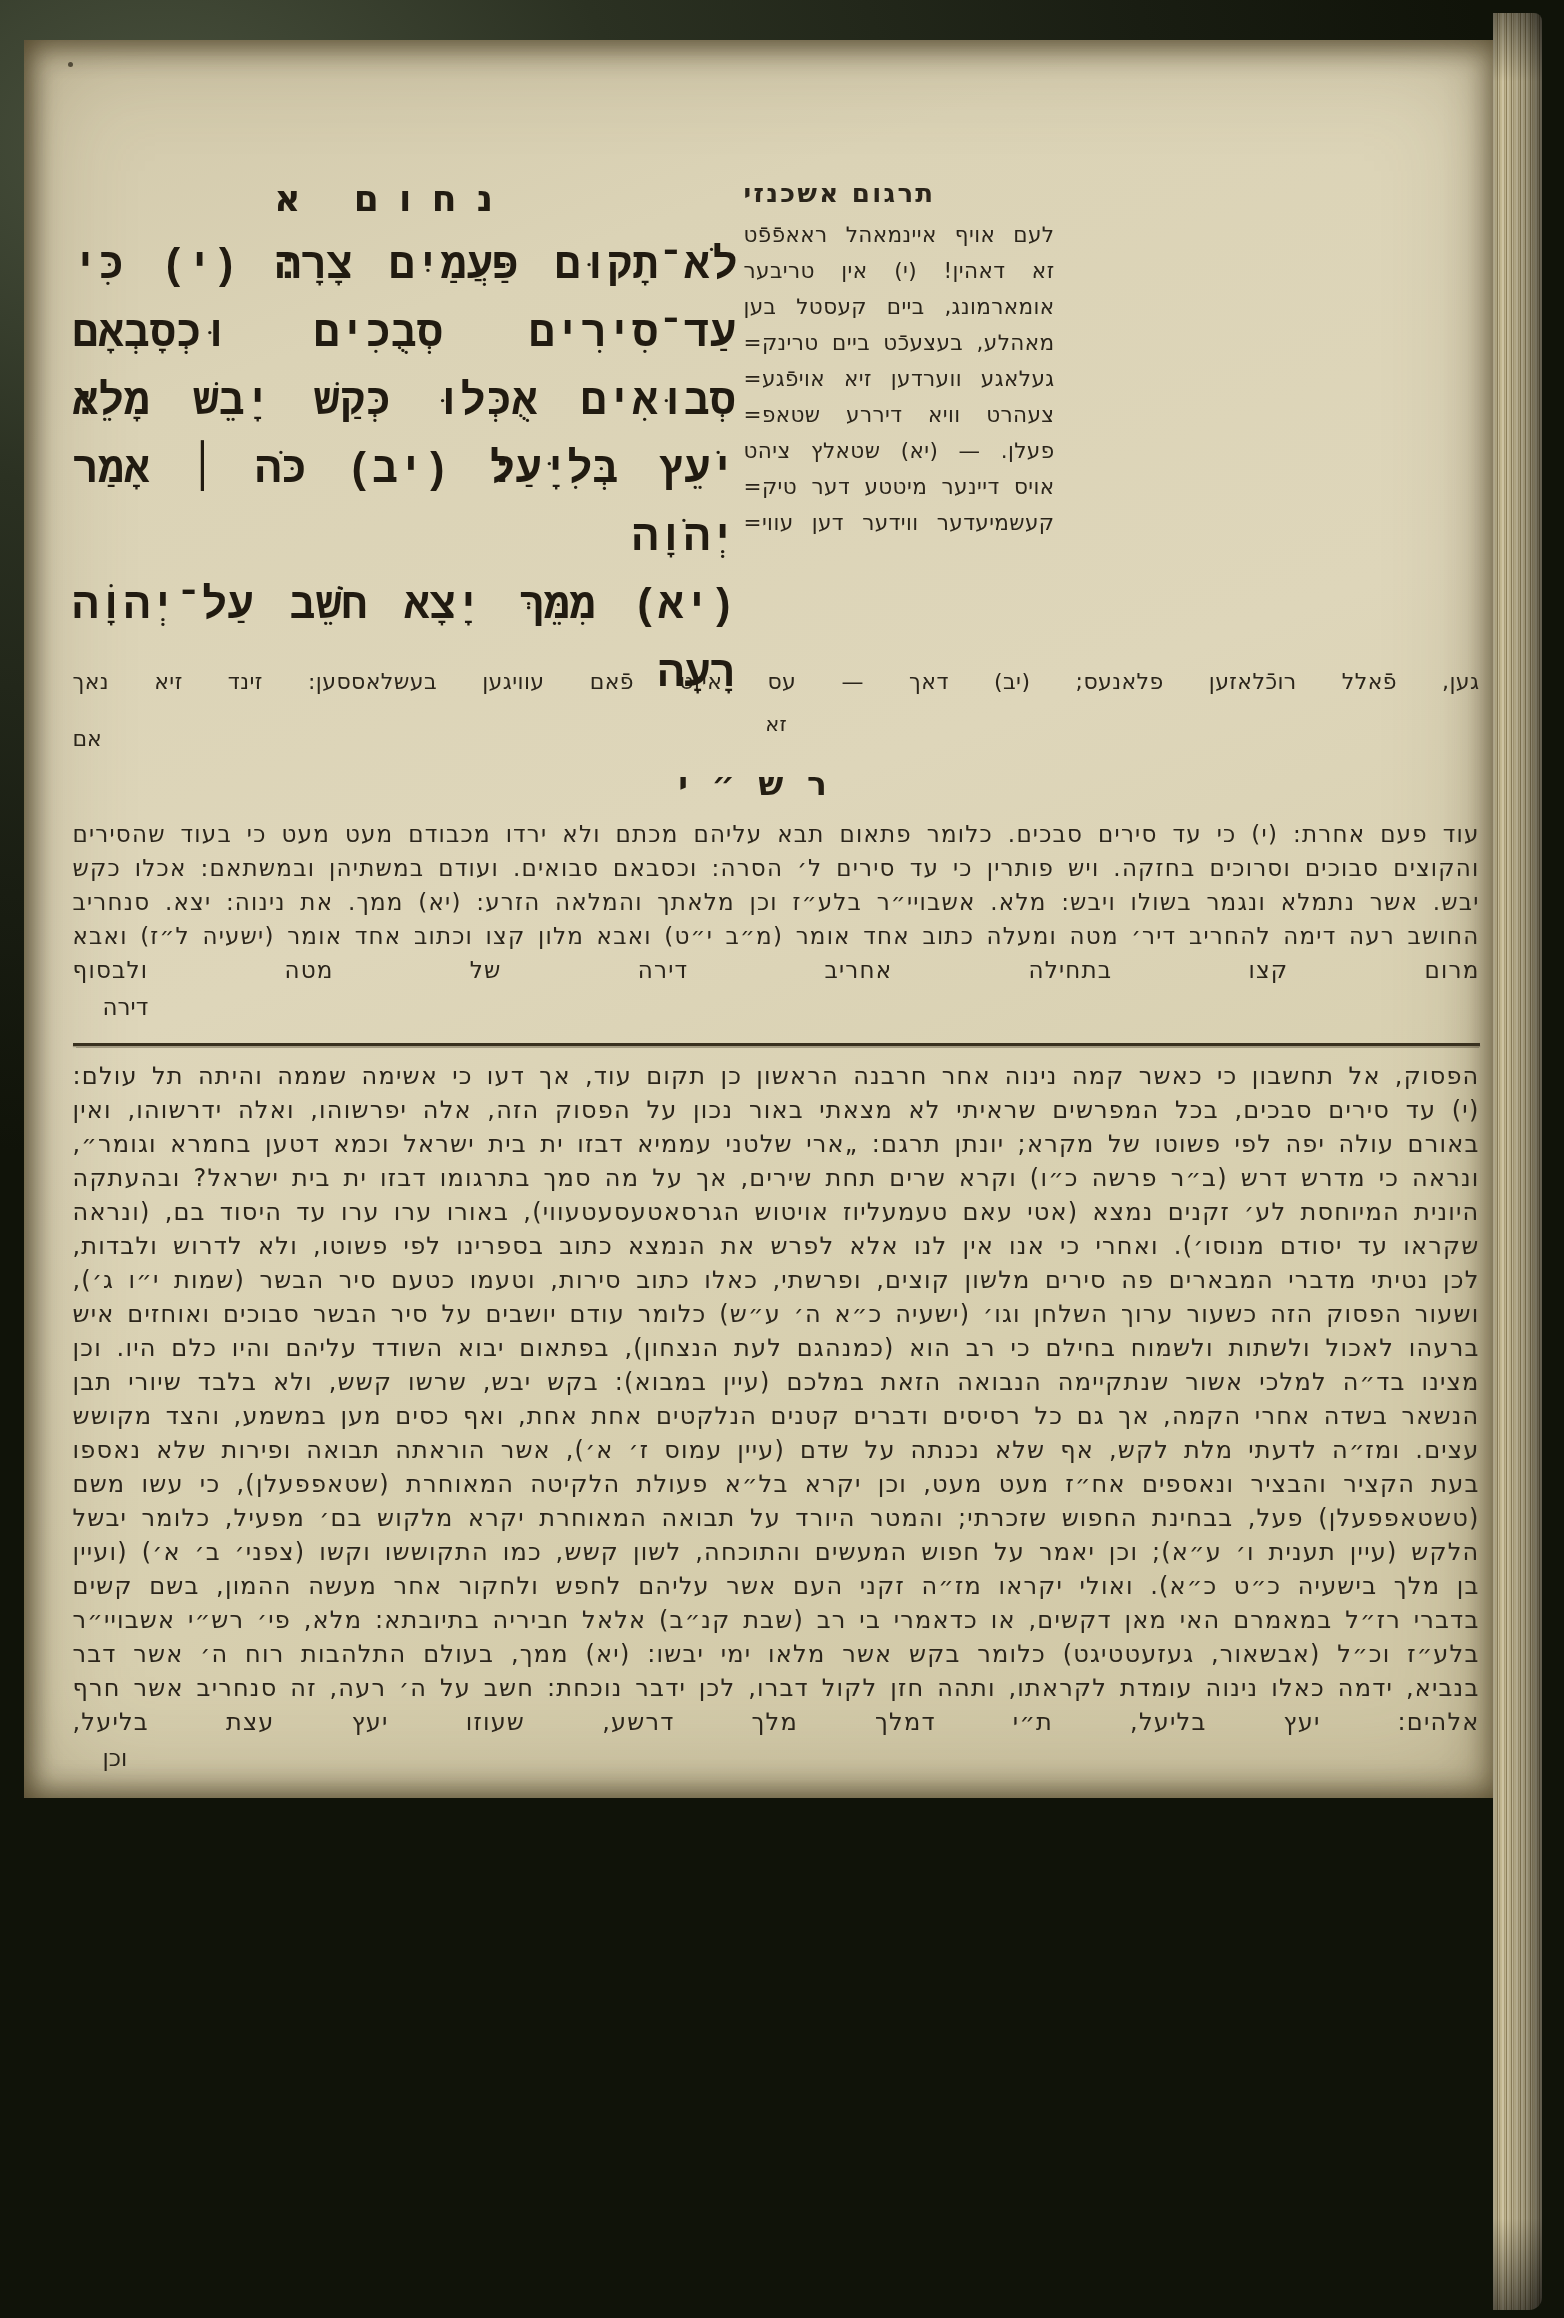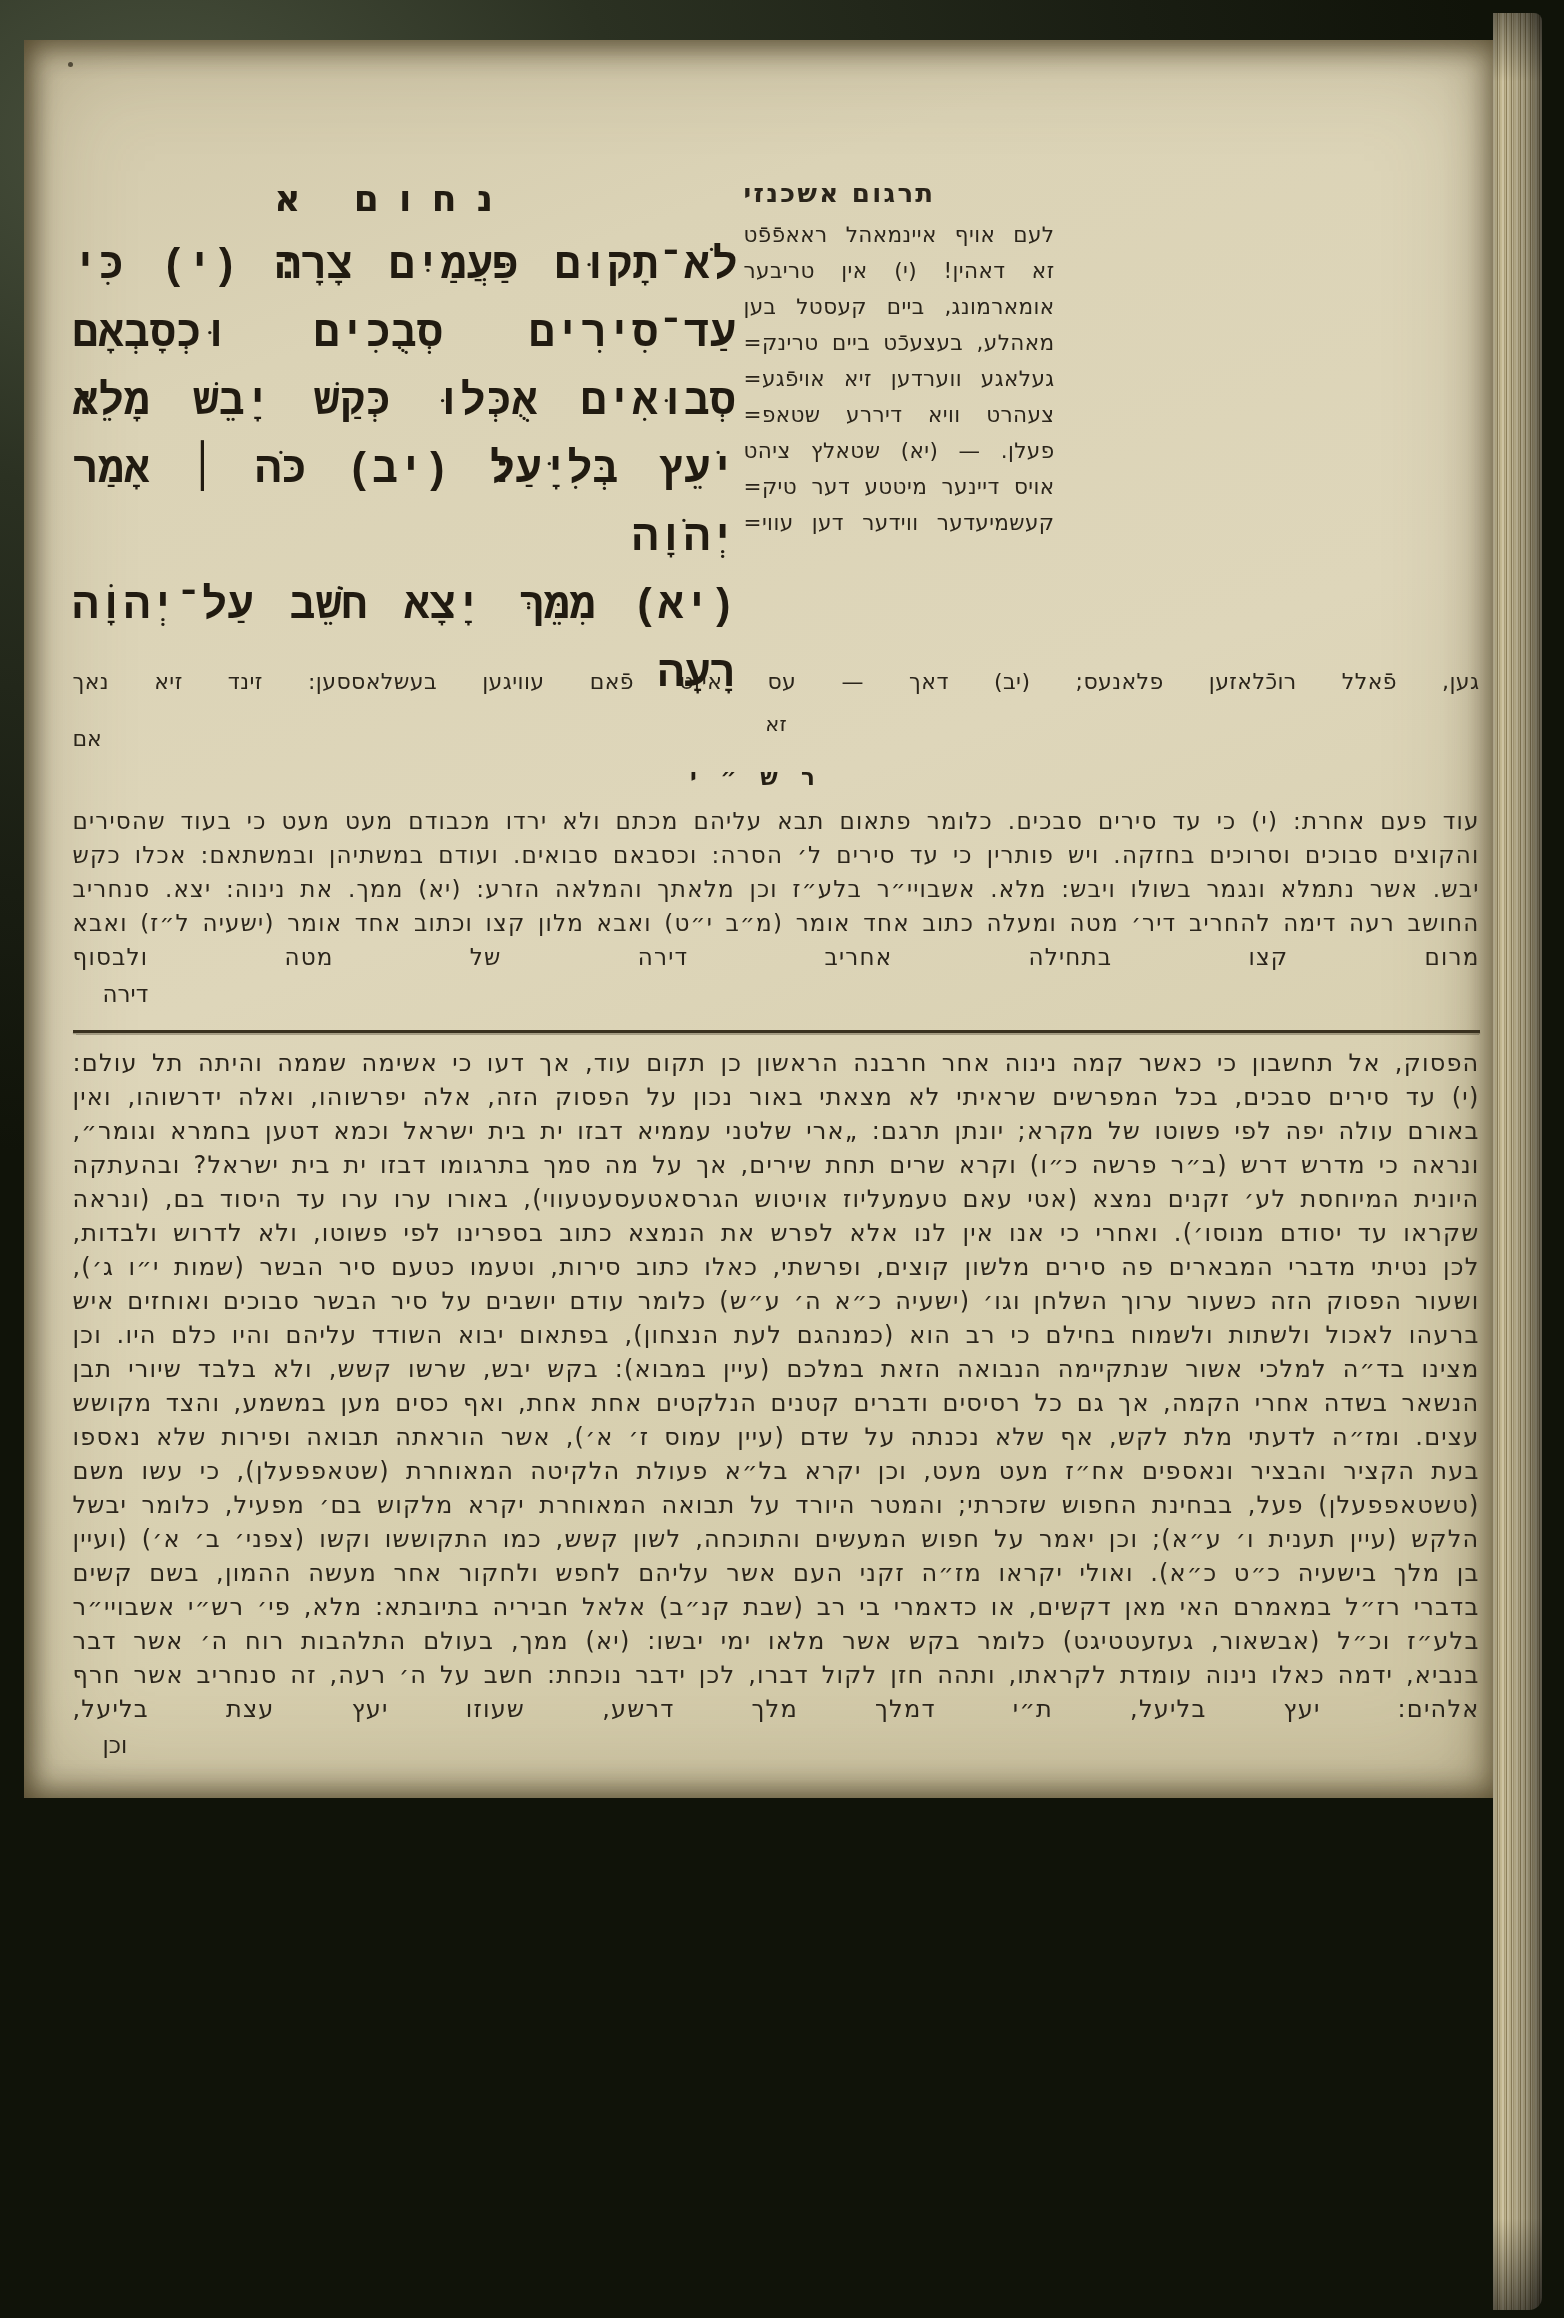--- a/index.html
+++ b/index.html
@@ -49,21 +49,21 @@
     white-space:nowrap0;
   }
   .catch-small { font-size:22px; text-align:left; margin-top:17px; color:#2b251b; }
 
   .targum-header { text-align:left; font-size:26px; font-weight:bold; letter-spacing:2.3px; margin-bottom:9.4px; }
   .targum-line { font-size:21.5px; line-height:36px; text-align:justify; text-align-last:justify; letter-spacing:0.4px; }
 
   .targum-overflow { margin-top:19px; font-size:22px; line-height:31px; text-align:justify; text-align-last:justify; letter-spacing:0.4px; }
   .catch-za { font-size:21px; text-align:center; margin-top:15.6px; }
 
-  .section-header { text-align:center; font-size:23px; font-weight:bold; letter-spacing:23.5px; padding-right:23.5px; color:#241e13; }
+  .section-header { text-align:center; font-size:33px; font-weight:bold; letter-spacing:23.5px; padding-right:23.5px; color:#241e13; }
   .rashi-header { margin-top:28px; }
   .rashi-text {
     margin-top:14px; font-size:23px; line-height:34px;
     text-align:justify; text-align-last:justify; letter-spacing:1.2px; word-spacing:3.9px;
   }
   .catch-indent { font-size:23px; text-align:left; padding-left:30px; margin-top:6.3px; }
 
   .rule { margin-top:23.5px; border:none; border-top:3.1px solid #39311f; box-shadow:0 1.6px 0.8px rgba(57,49,31,.35); }
 
   .biur-header { margin-top:15.6px; }

